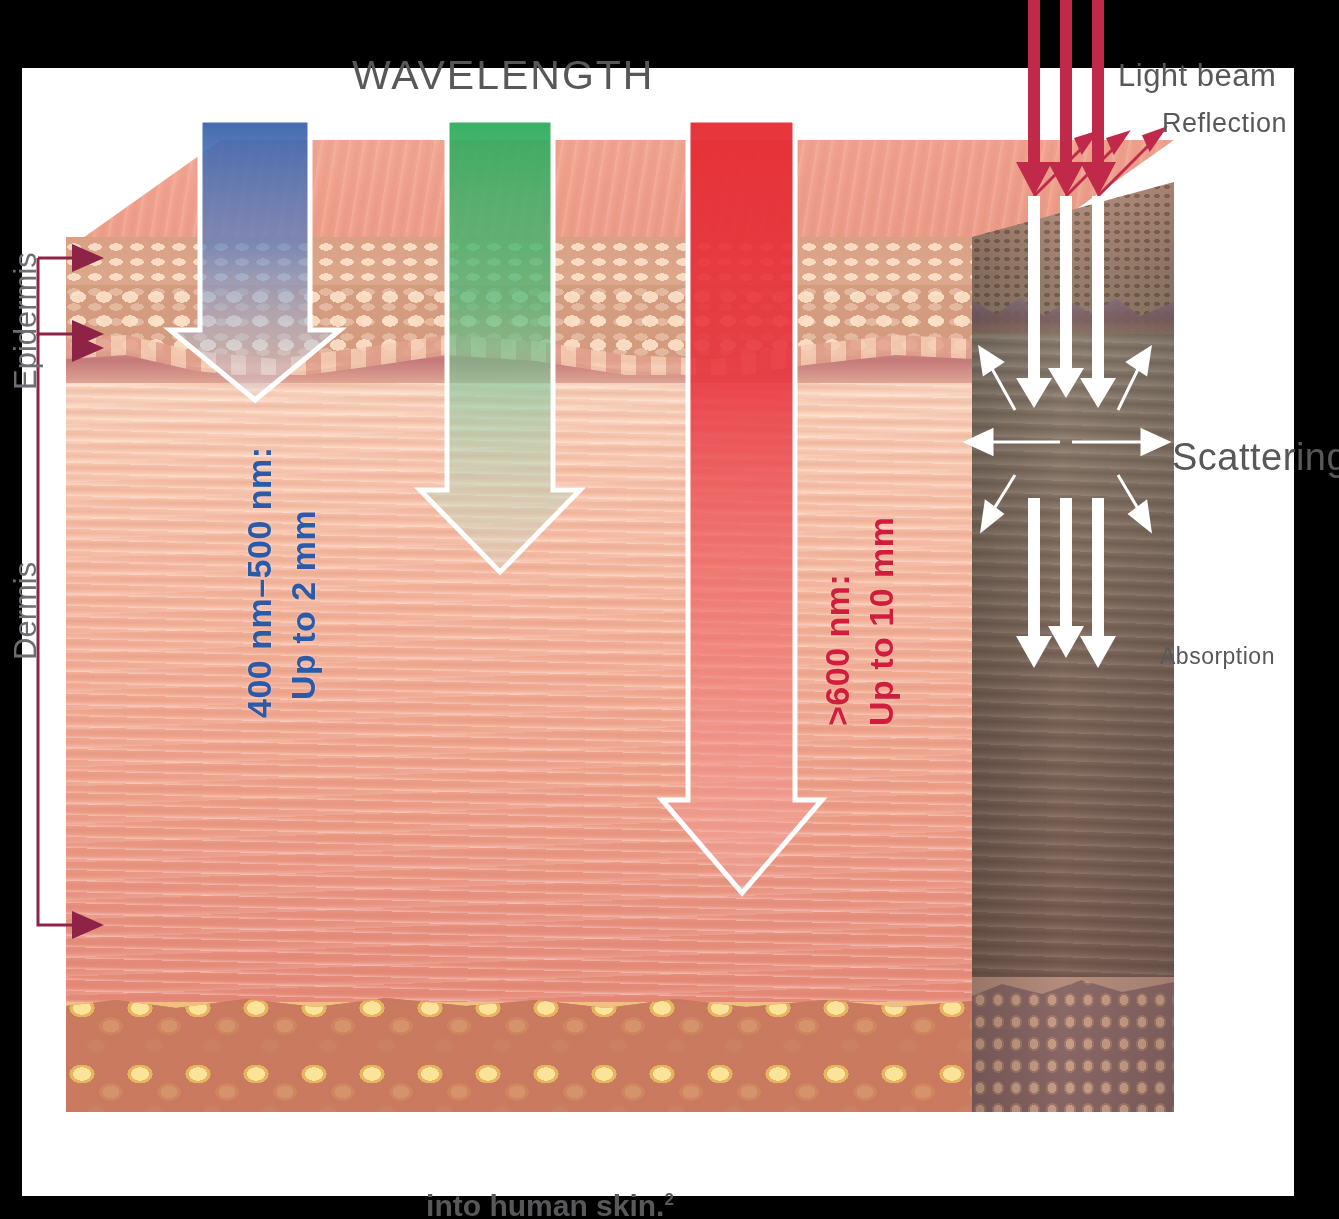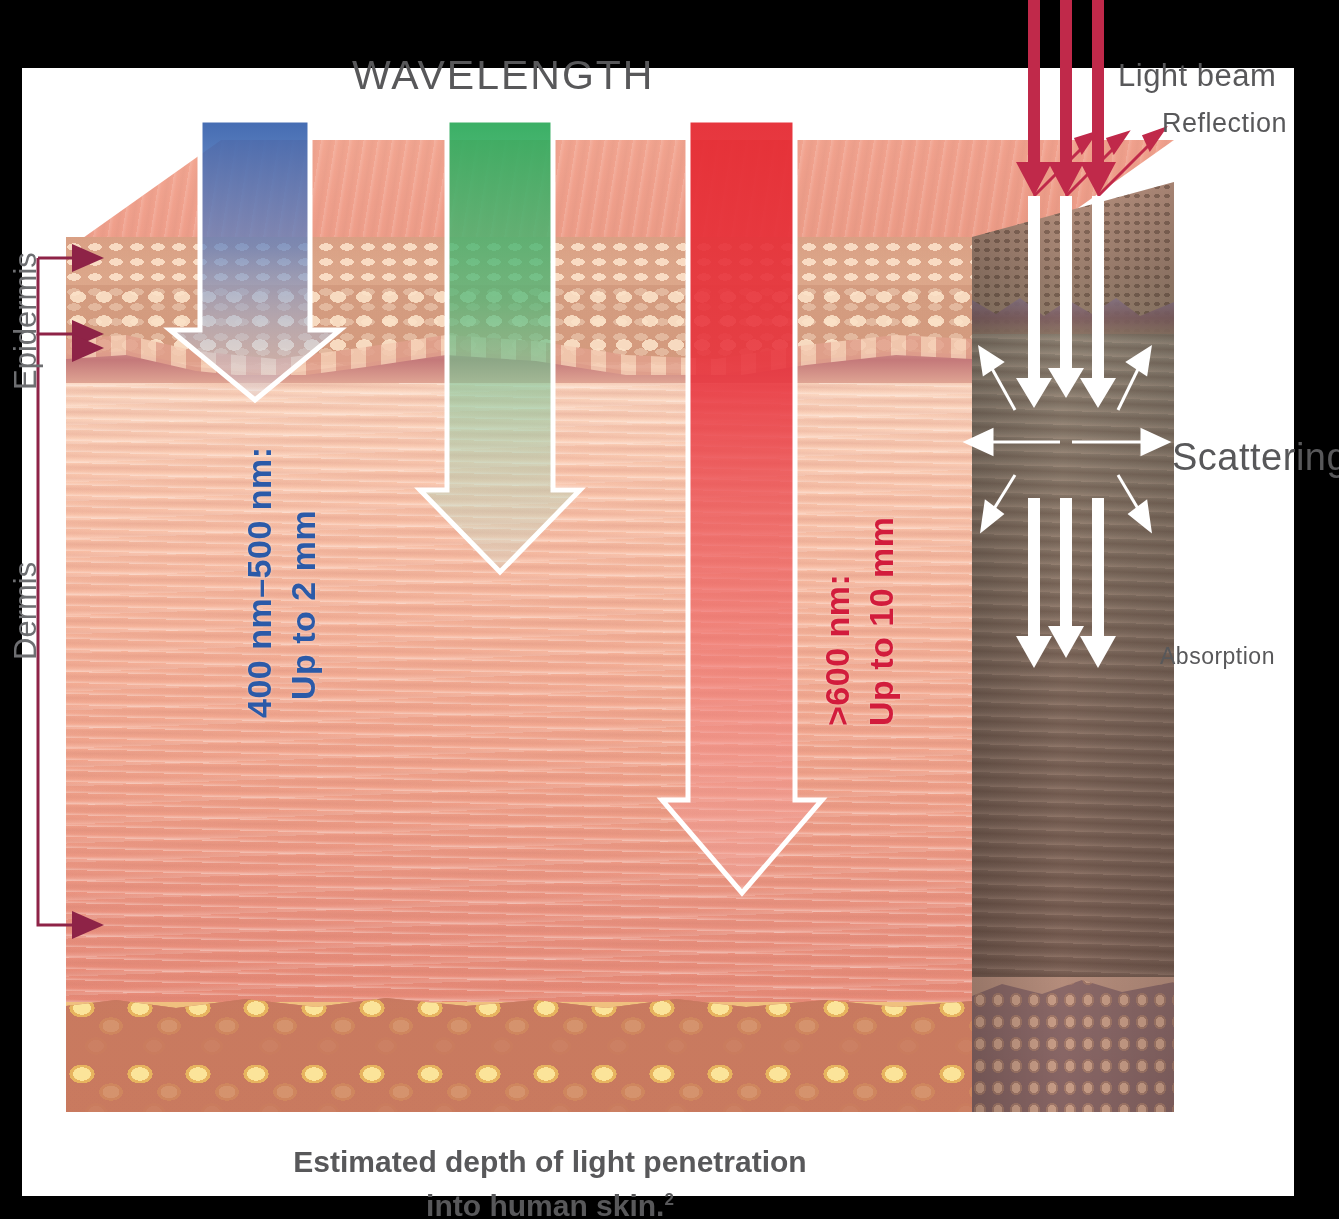--- a/index.html
+++ b/index.html
@@ -323,17 +323,17 @@
   <div id="lbl-epidermis" class="vlabel">Epidermis</div>
   <div id="lbl-dermis" class="vlabel">Dermis</div>
 
   <div class="vert-txt-blue" style="left:240px;top:718px;">400 nm–500 nm:</div>
   <div class="vert-txt-blue" style="left:284px;top:700px;">Up to 2 mm</div>
 
   <div class="vert-txt-red" style="left:818px;top:726px;">&gt;600 nm:</div>
   <div class="vert-txt-red" style="left:862px;top:726px;">Up to 10 mm</div>
 
   <div id="caption">
-    <span>Estimated depth of light penetration</span><br>
+    <br>
     <span>into human skin.</span><sup>2</sup>
   </div>
 
 </div>
 
 </body></html>

